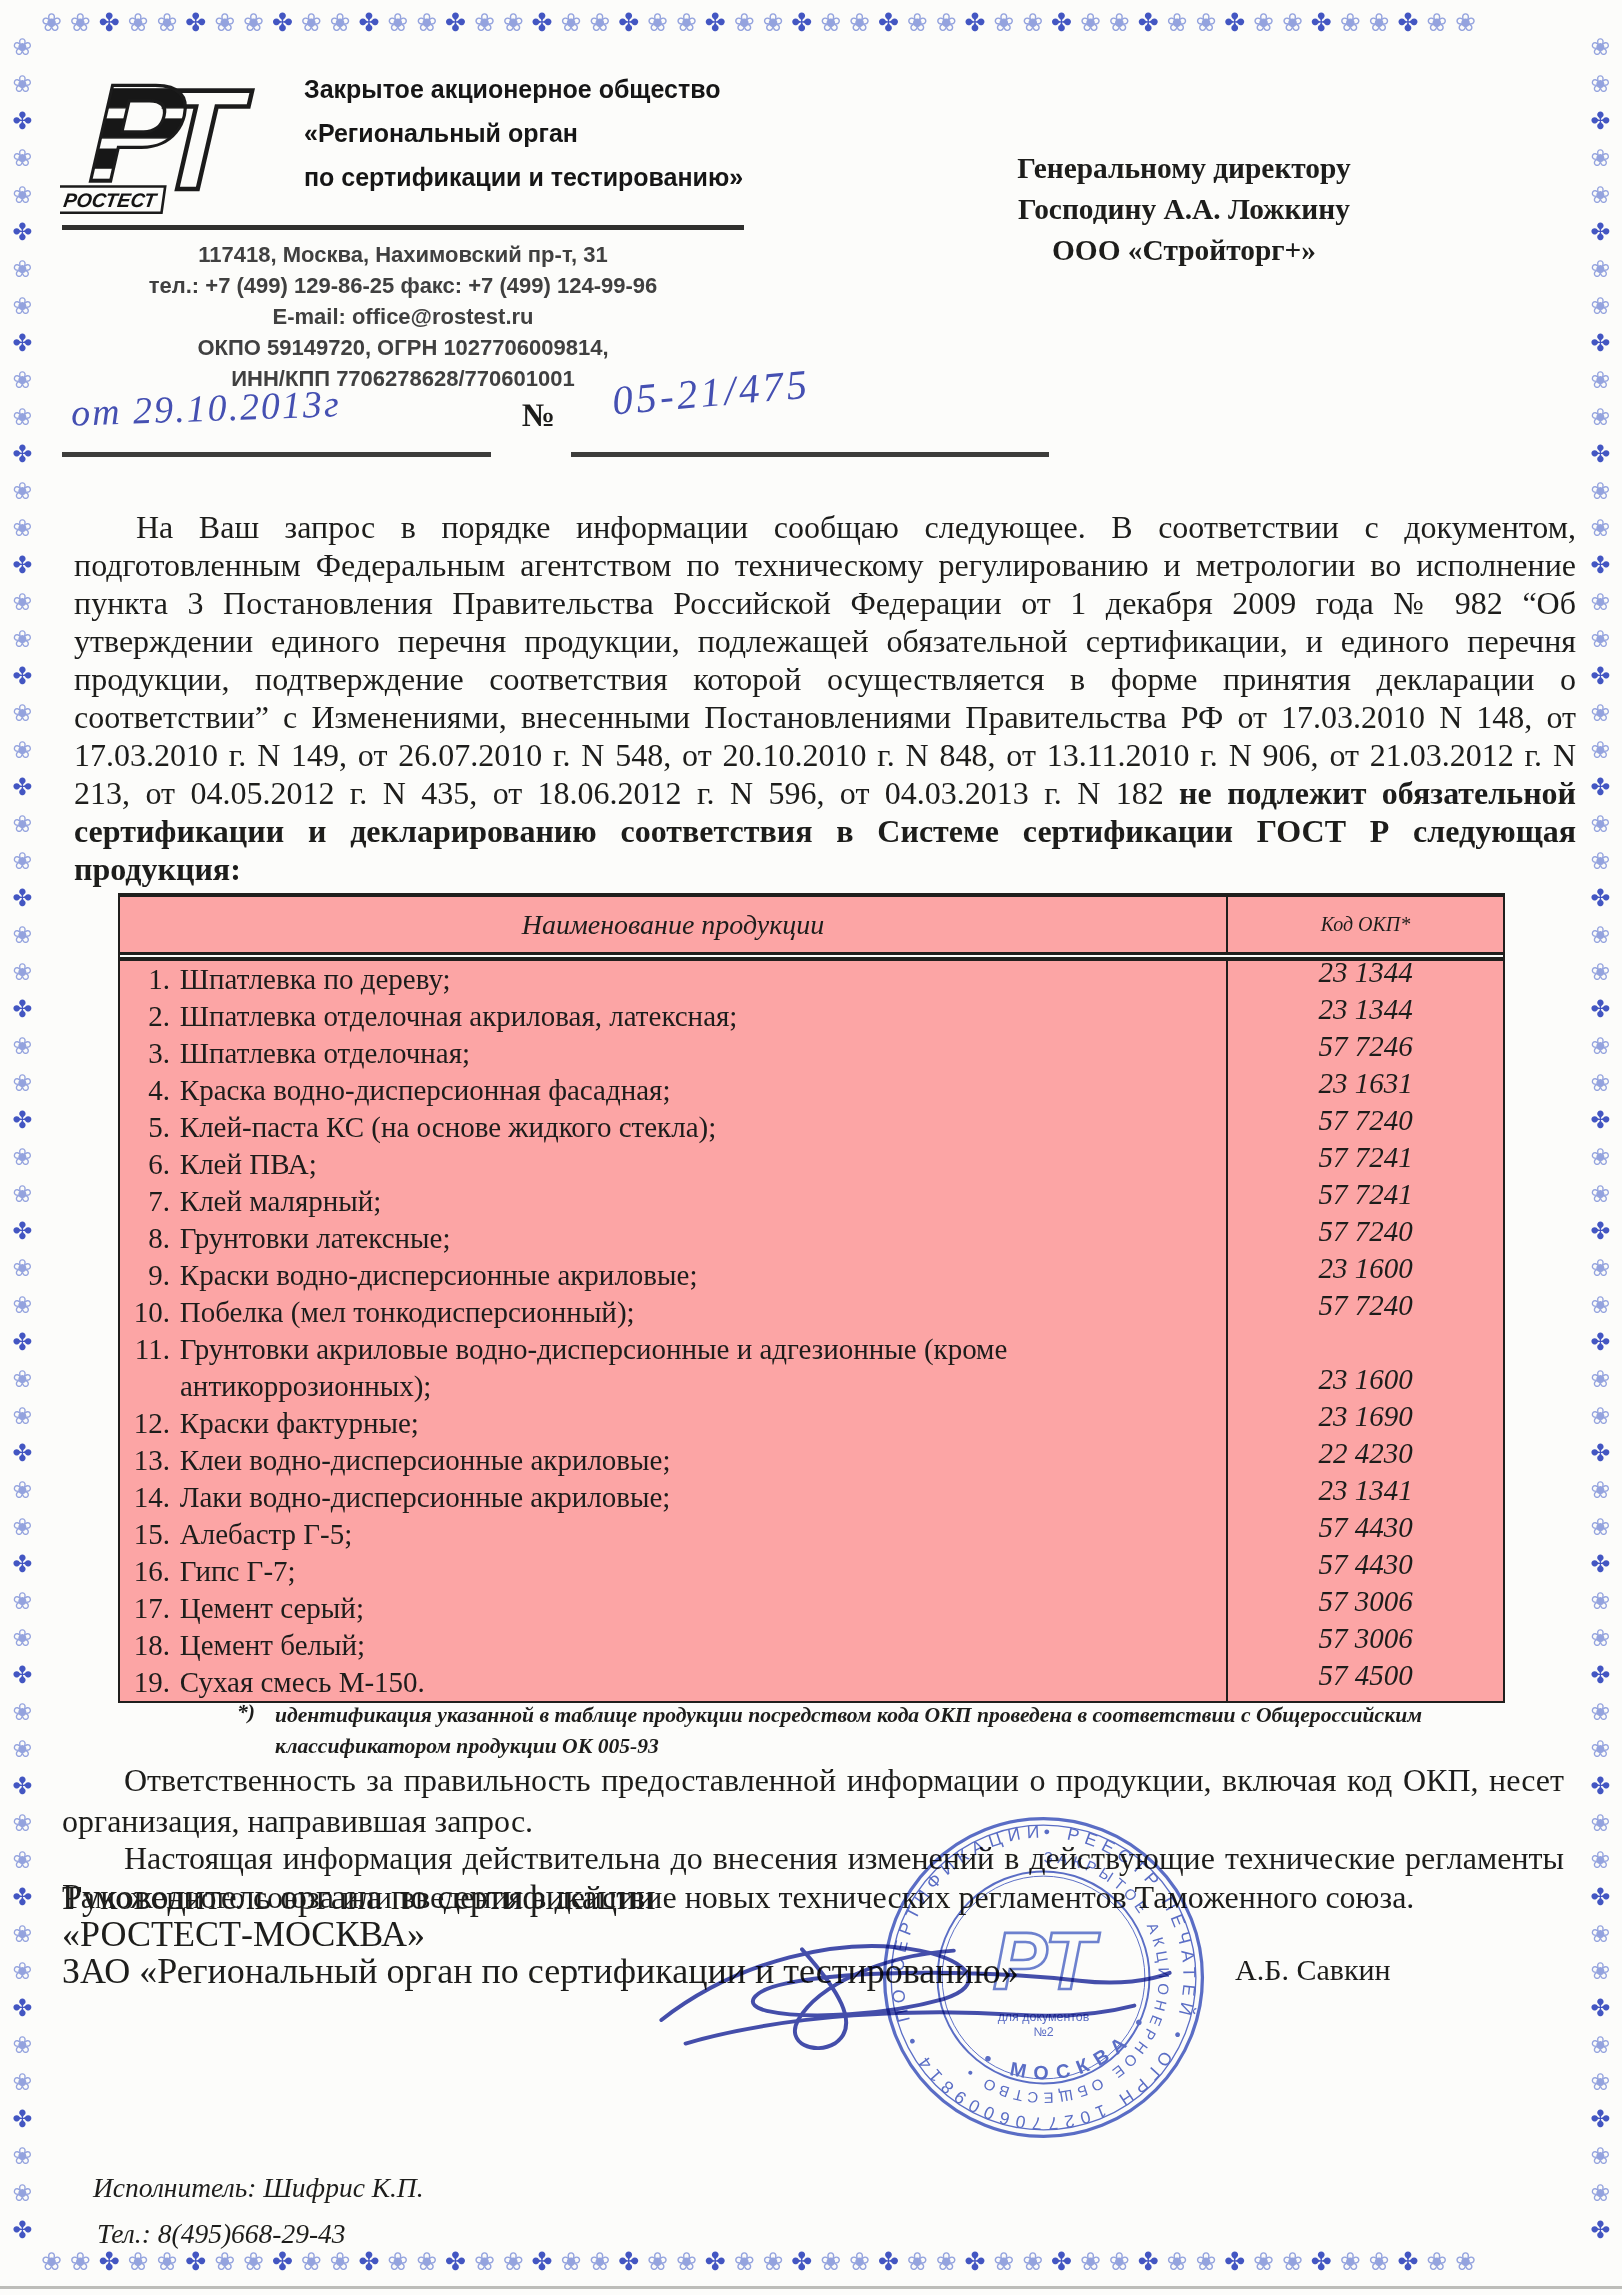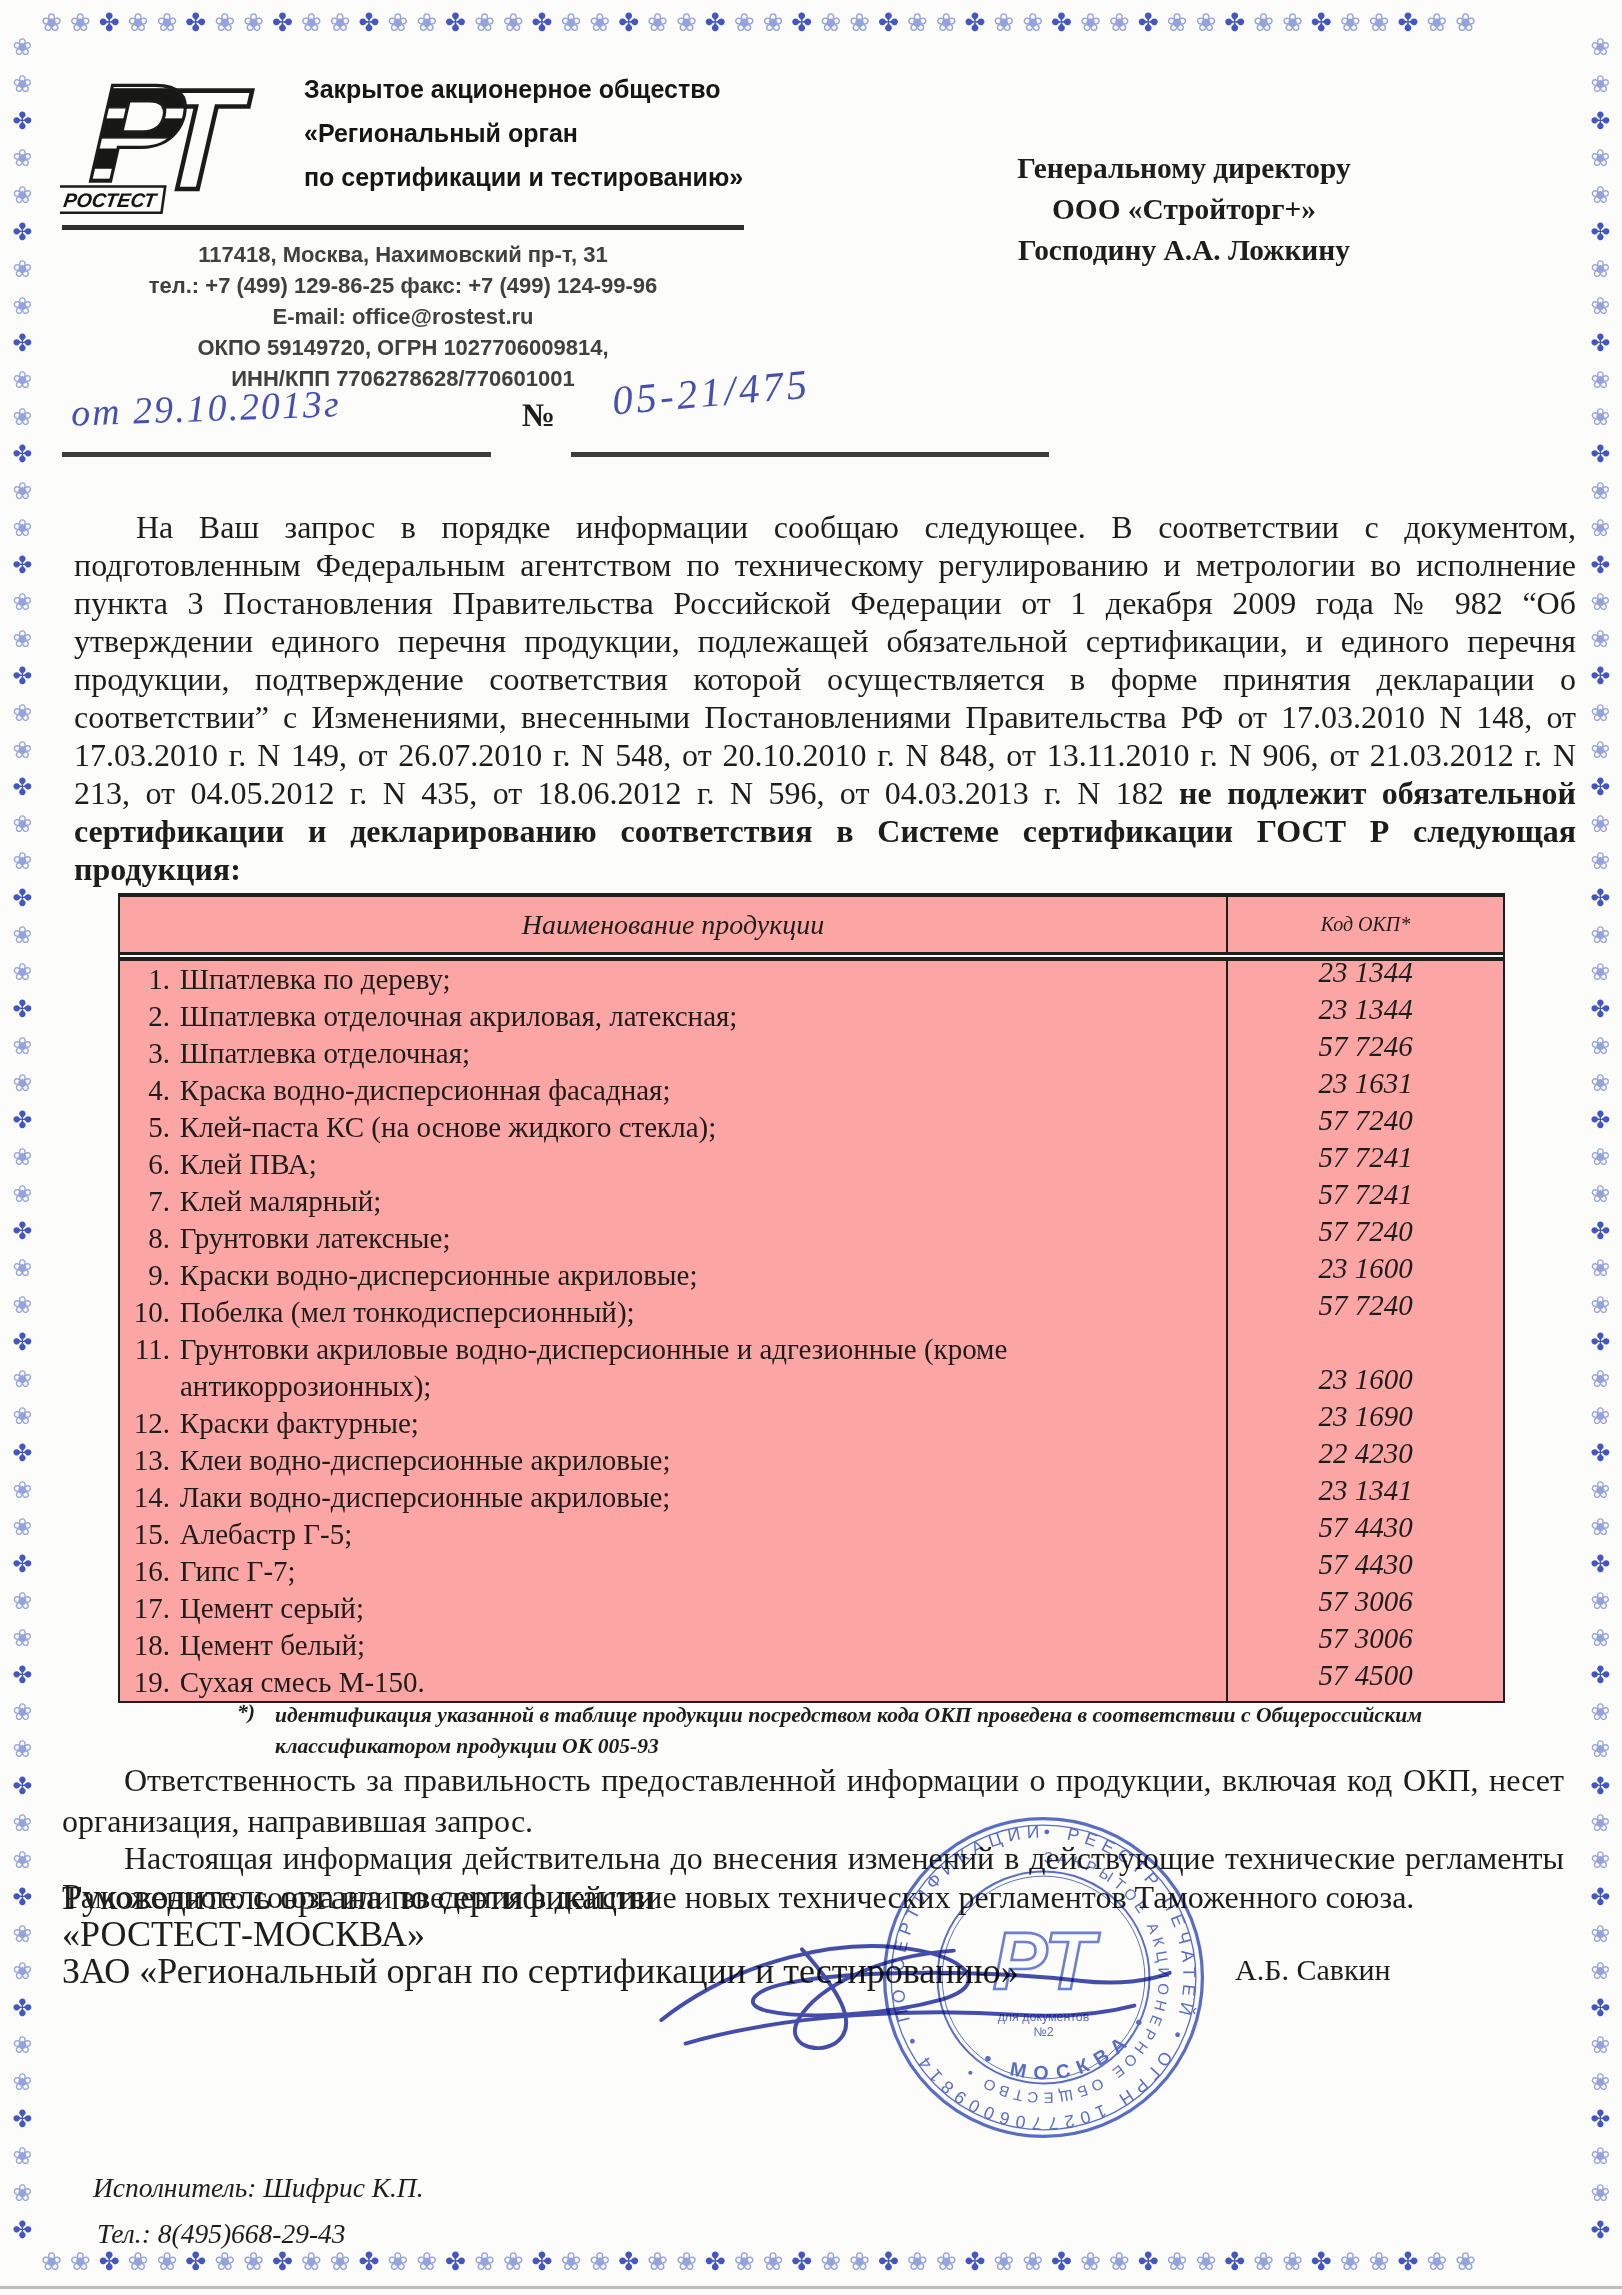--- a/index.html
+++ b/index.html
@@ -226,22 +226,22 @@
   </svg>
 
   <div class="org-block">
     <div>Закрытое акционерное общество</div>
     <div>«Региональный орган</div>
     <div>по сертификации и тестированию»</div>
   </div>
 
   <div class="addressee">
     <div>Генеральному директору</div>
+    <div>Господину А.А. Ложкину</div>
     <div>ООО «Стройторг+»</div>
-    <div>Господину А.А. Ложкину</div>
   </div>
 
   <div class="lh-divider"></div>
 
   <div class="lh-address">
     <div>117418, Москва, Нахимовский пр-т, 31</div>
     <div>тел.: +7 (499) 129-86-25  факс: +7 (499) 124-99-96</div>
     <div>E-mail: office@rostest.ru</div>
     <div>ОКПО 59149720, ОГРН 1027706009814,</div>
     <div>ИНН/КПП 7706278628/770601001</div>

